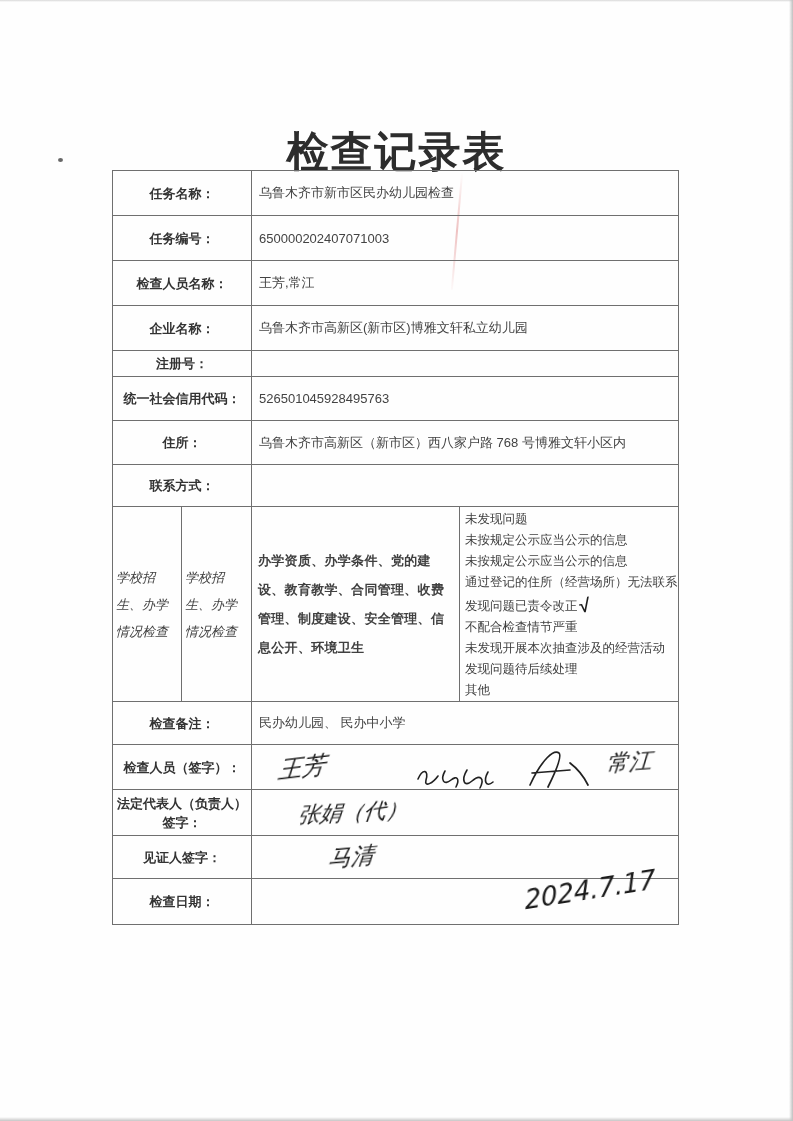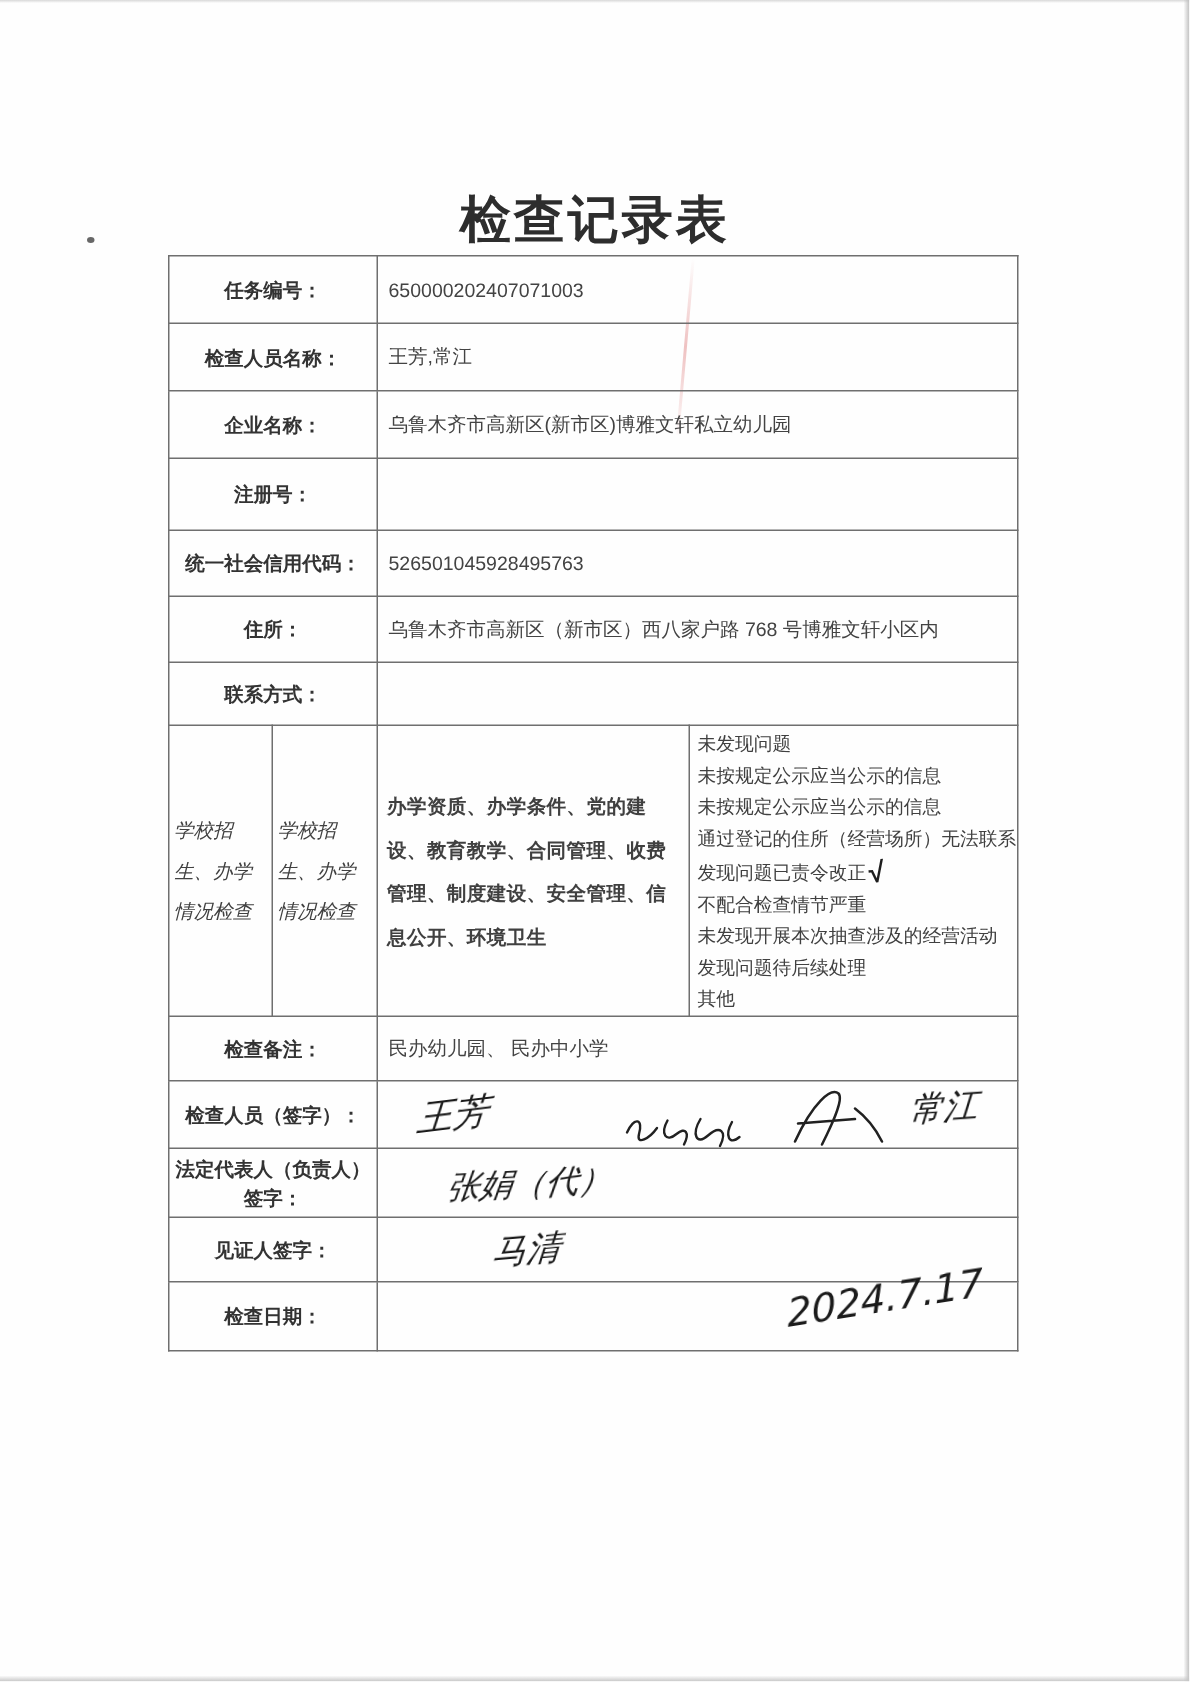--- a/index.html
+++ b/index.html
@@ -16,21 +16,21 @@
   .edge-top    { position:absolute; left:0; top:0; width:100%; height:2px;
     background:linear-gradient(to bottom,#d8d8d8,rgba(255,255,255,0)); }
   .speck { position:absolute; left:58px; top:158px; width:5px; height:4px;
     background:#4c4c4c; border-radius:50%; opacity:.85; }
   .pink-streak { position:absolute; left:456px; top:172px; width:2px; height:118px;
     background:linear-gradient(to bottom,rgba(235,160,160,0),rgba(220,120,120,.45),rgba(235,160,160,.05));
     transform:rotate(5deg); }
 
   .doc-title {
     position:absolute; top:124px; left:0; width:100%;
-    text-align:center; font-size:34px; font-weight:700; color:#2d2d2d;
+    text-align:center; font-size:42px; font-weight:700; color:#2d2d2d;
     letter-spacing:2px;
   }
 
   table.rec {
     position:absolute; left:112px; top:170px;
     width:566px; border-collapse:collapse; table-layout:fixed;
     font-size:13px; color:#404040;
   }
   table.rec td { border:1px solid #6f6f6f; overflow:visible; }
 
@@ -89,33 +89,37 @@
 
   <table class="rec">
     <colgroup>
       <col style="width:69px">
         <col style="width:70px">
         <col style="width:208px">
         <col style="width:219px">
     </colgroup>
 
     <tbody>
+        <tr style="height:45px">
+      <td colspan="2" class="lbl">任务名称：</td>
+      <td colspan="2" class="val">乌鲁木齐市新市区民办幼儿园检查</td>
+    </tr>
     <tr style="height:45px">
       <td colspan="2" class="lbl">任务编号：</td>
       <td colspan="2" class="val">650000202407071003</td>
     </tr>
     <tr style="height:45px">
       <td colspan="2" class="lbl">检查人员名称：</td>
       <td colspan="2" class="val">王芳,常江</td>
     </tr>
     <tr style="height:45px">
       <td colspan="2" class="lbl">企业名称：</td>
       <td colspan="2" class="val">乌鲁木齐市高新区(新市区)博雅文轩私立幼儿园</td>
     </tr>
-    <tr style="height:48px">
+    <tr style="height:26px">
       <td colspan="2" class="lbl">注册号：</td>
       <td colspan="2" class="val"></td>
     </tr>
     <tr style="height:44px">
       <td colspan="2" class="lbl">统一社会信用代码：</td>
       <td colspan="2" class="val">526501045928495763</td>
     </tr>
     <tr style="height:44px">
       <td colspan="2" class="lbl">住所：</td>
       <td colspan="2" class="val">乌鲁木齐市高新区（新市区）西八家户路 768 号博雅文轩小区内</td>

